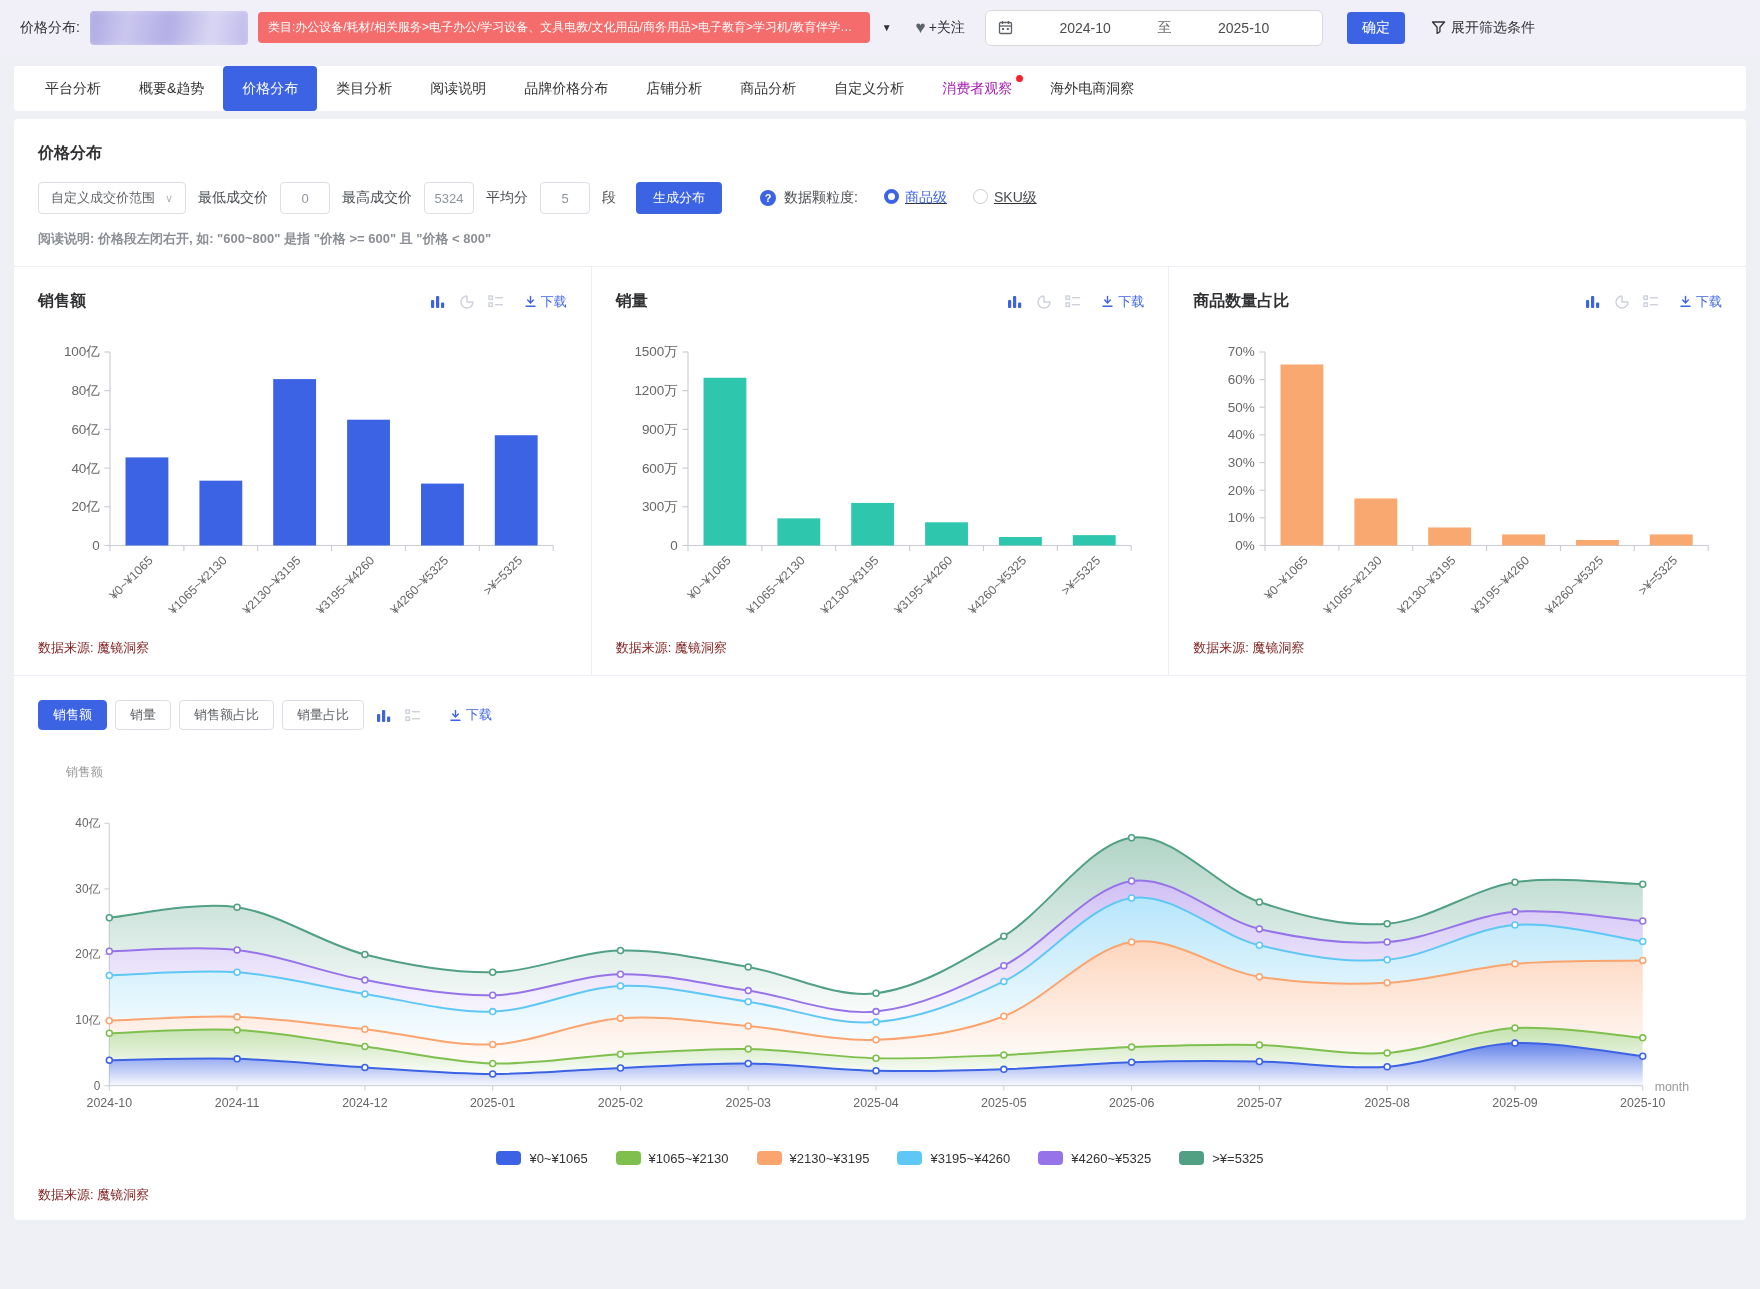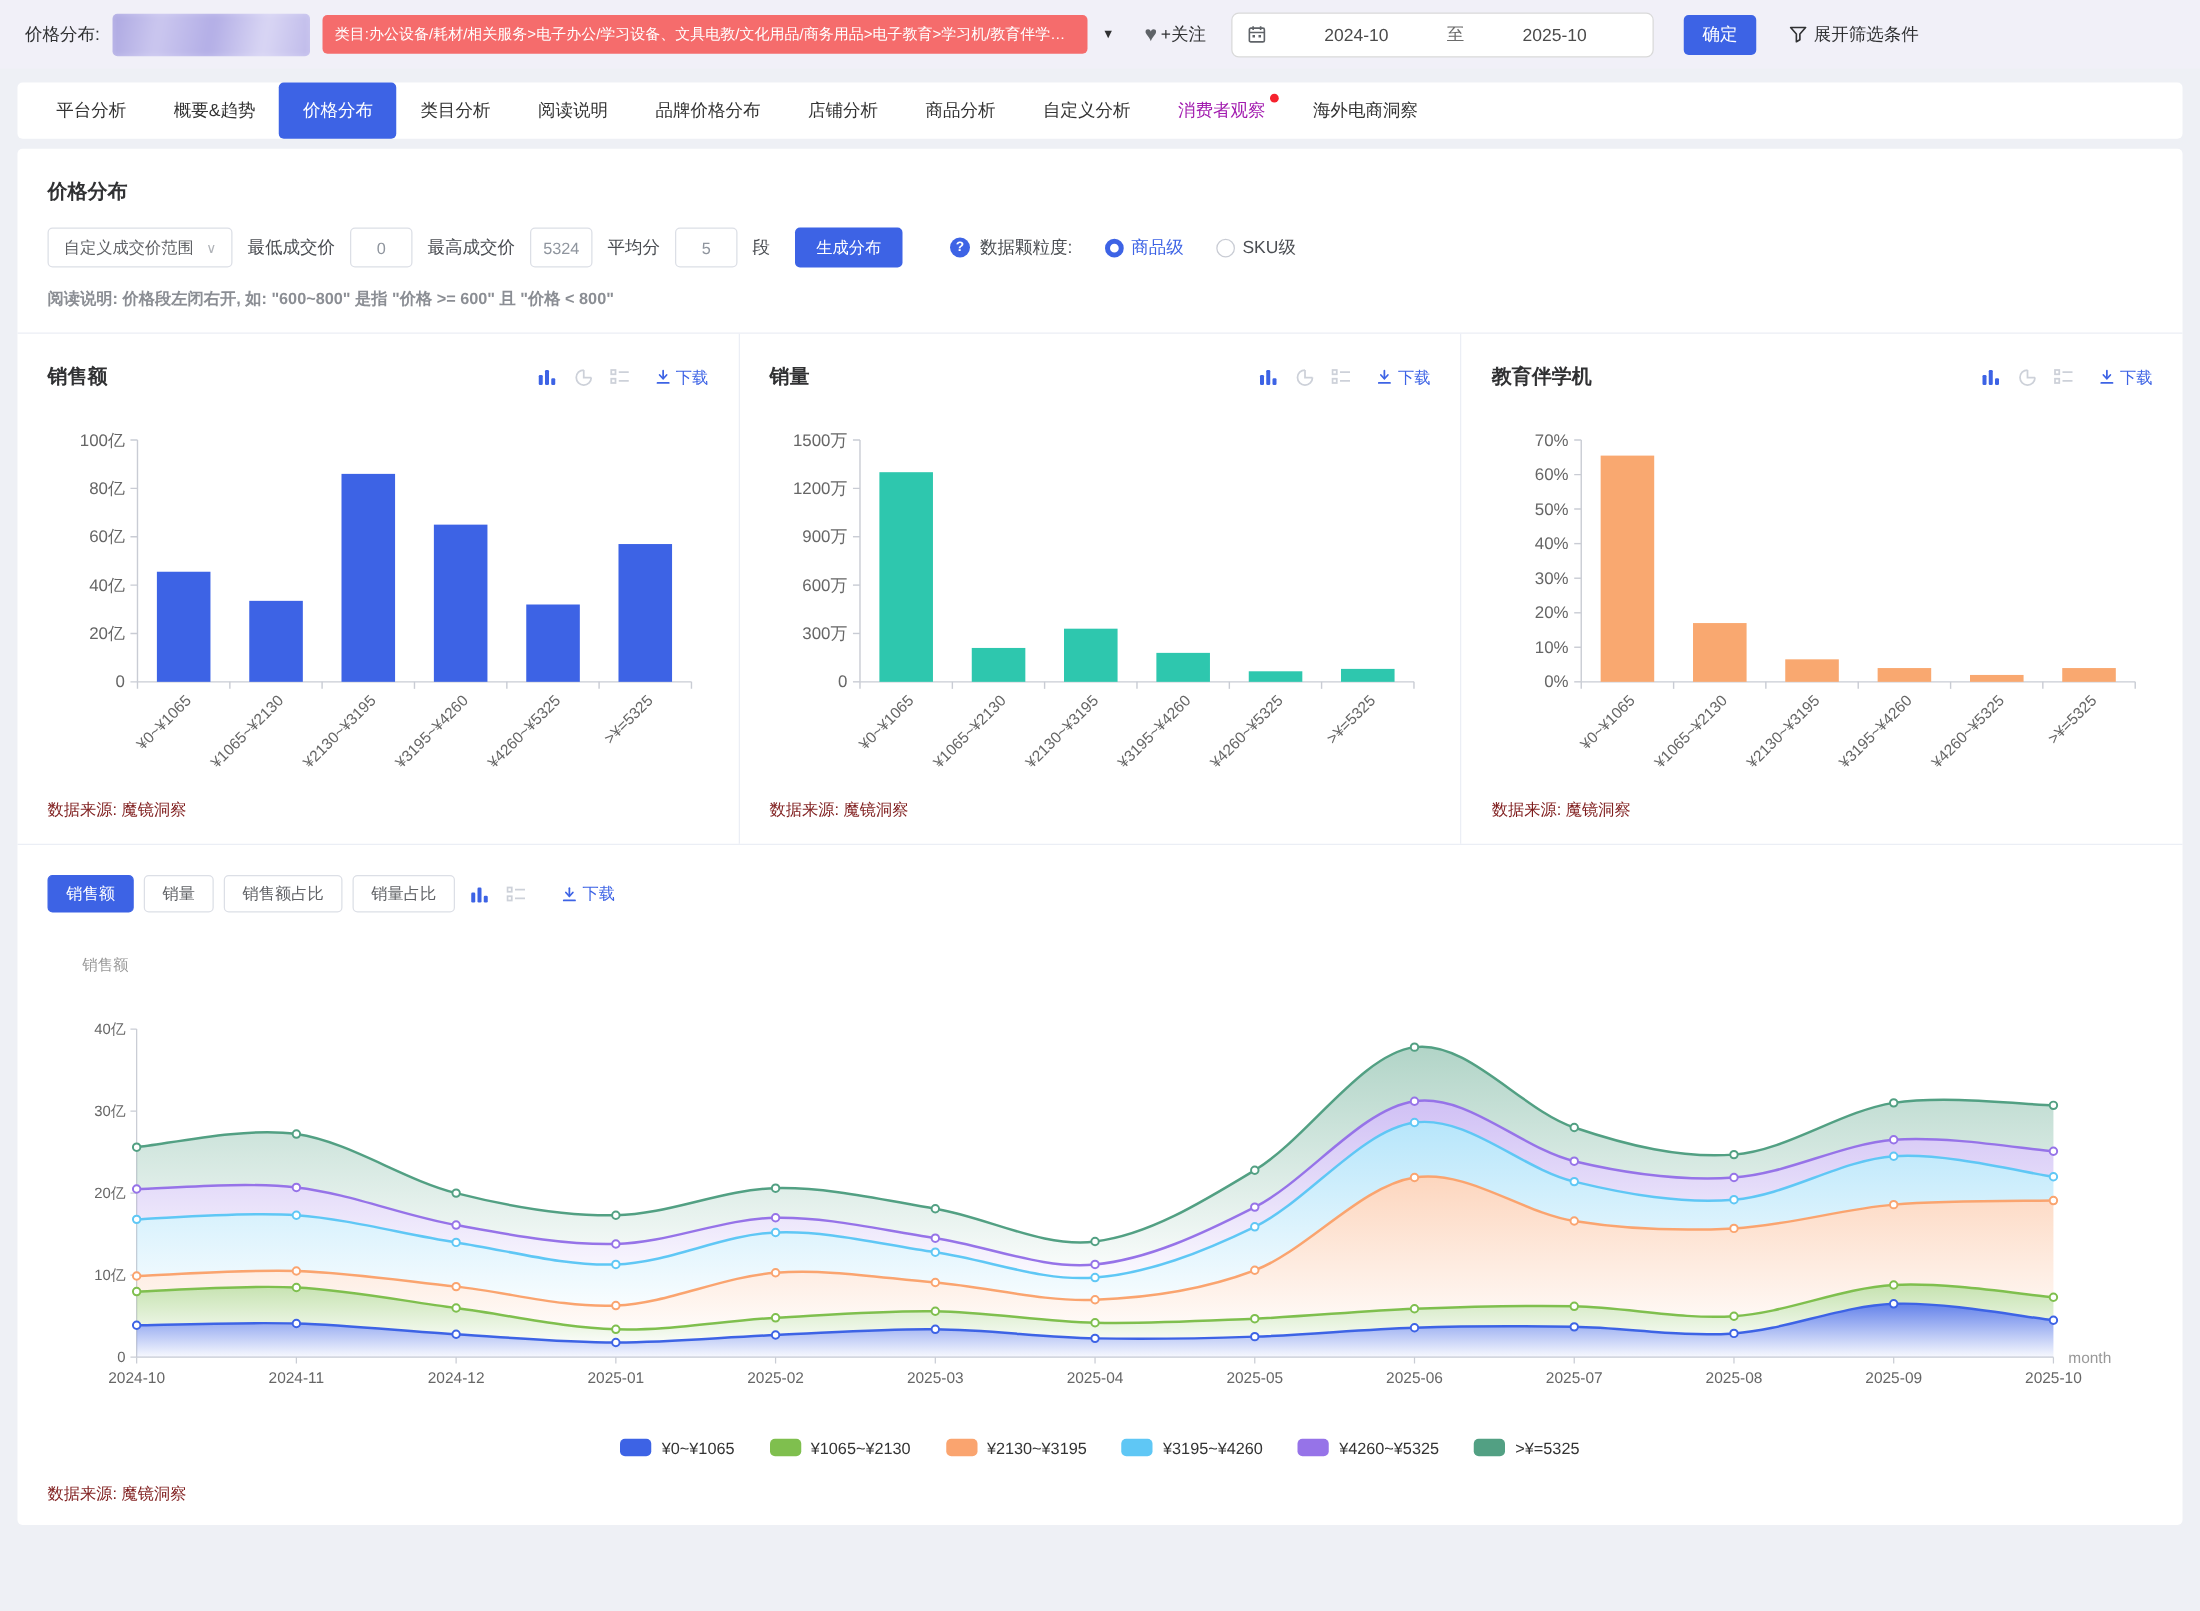--- a/index.html
+++ b/index.html
@@ -79,21 +79,21 @@
   }
   .btn-generate{
     height:32px; padding:0 17px; background:#3d63e5; color:#fff; border:none;
     border-radius:4px; font-size:13px; margin-left:8px; cursor:pointer;
   }
   .gran{ display:flex; align-items:center; gap:8px; margin-left:26px; }
   .qmark{
     width:16px; height:16px; border-radius:50%; background:#3d63e5; color:#fff;
     font-size:11px; font-weight:bold; display:inline-flex; align-items:center; justify-content:center;
   }
-  .radio-item{ display:flex; align-items:center; gap:6px; cursor:pointer; margin-left:14px; }
+  .radio-item{ display:flex; gap:6px; cursor:pointer; margin-left:14px;text-decoration:underline; }
   .radio{ width:15px; height:15px; border-radius:50%; border:1px solid #c9ccd4; background:#fff; }
   .radio.on{ border:4.5px solid #3d63e5; }
   .radio-item .rl{ font-size:14px; color:#4a4d52; }
   .radio-item.sel .rl{ color:#3d63e5; }
 
   .note{ margin-top:16px; font-size:13px; font-weight:bold; color:#8b8e94; }
   .divider{ height:1px; background:#ebeef5; margin-top:18px; }
 
   
   .panels{ display:flex; }
@@ -365,21 +365,21 @@
             <text transform="rotate(-45 299.8 202)" x="299.8" y="202" text-anchor="end" font-size="11" fill="#666">¥3195~¥4260</text>
             <text transform="rotate(-45 365.5 202)" x="365.5" y="202" text-anchor="end" font-size="11" fill="#666">¥4260~¥5325</text>
             <text transform="rotate(-45 431.2 202)" x="431.2" y="202" text-anchor="end" font-size="11" fill="#666">&gt;¥=5325</text>
           </svg>
         </div>
       <div class="source">数据来源: 魔镜洞察</div>
     </div>
 
     <div class="panel">
       <div class="panel-head">
-        <span class="section-title">教育伴学机</span>
+        <span class="section-title">商品数量占比</span>
         <span class="icon-group">
           <span class="icon-btn">
             <svg width="16" height="15" viewBox="0 0 16 15">
                 <rect x="1" y="6" width="3.2" height="8" rx="1" fill="#3d63e5"></rect>
                 <rect x="6" y="2" width="3.2" height="12" rx="1" fill="#3d63e5"></rect>
                 <rect x="11" y="8.5" width="3.2" height="5.5" rx="1" fill="#3d63e5"></rect>
               </svg>
           </span>
           <span class="icon-btn">
             <svg width="16" height="16" viewBox="0 0 16 16" fill="none" stroke="#cdd1d9" stroke-width="1.4">

